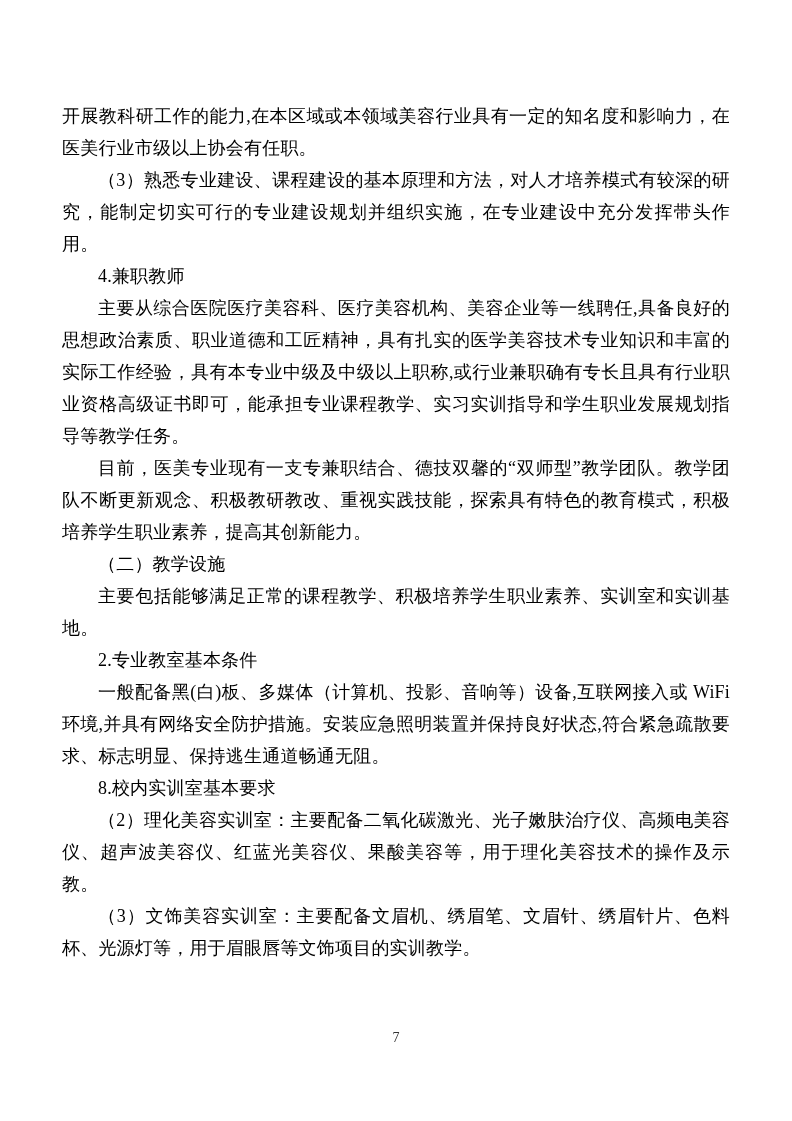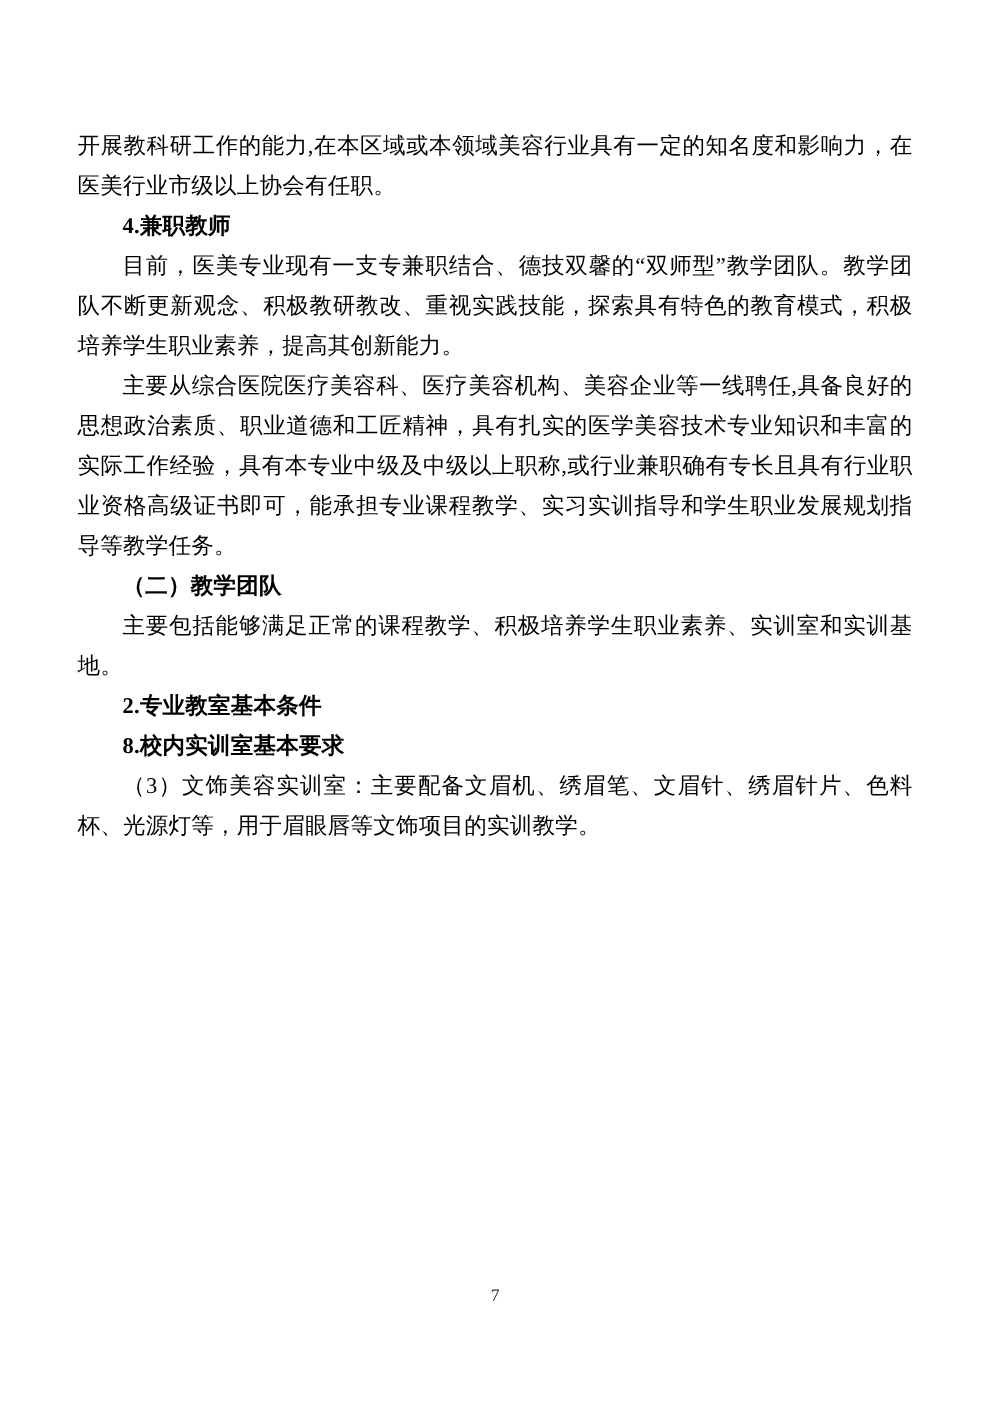--- a/index.html
+++ b/index.html
@@ -26,43 +26,46 @@
     margin: 0;
     font-size: 18px;
     line-height: 32px;
     text-align: justify;
     letter-spacing: 0.2px;
   }
   .content p.indent {
     text-indent: 2em;
   }
   .content p.heading {
-    font-weight: bold;
+    font-weight: normal;
     text-align: left;
   }
   .footer {
     position: absolute;
     top: 1028px;
     left: 0;
     width: 100%;
     text-align: center;
     font-size: 14px;
     line-height: 20px;
     color: #333333;
   }
 </style>
 </head>
 <body>
 
 <div class="page">
   <div class="content" id="doc-content">
       <p class="paragraph">开展教科研工作的能力,在本区域或本领域美容行业具有一定的知名度和影响力，在医美行业市级以上协会有任职。</p>
+      <p class="paragraph indent">（3）熟悉专业建设、课程建设的基本原理和方法，对人才培养模式有较深的研究，能制定切实可行的专业建设规划并组织实施，在专业建设中充分发挥带头作用。</p>
       <p class="heading indent">4.兼职教师</p>
+      <p class="paragraph indent">主要从综合医院医疗美容科、医疗美容机构、美容企业等一线聘任,具备良好的思想政治素质、职业道德和工匠精神，具有扎实的医学美容技术专业知识和丰富的实际工作经验，具有本专业中级及中级以上职称,或行业兼职确有专长且具有行业职业资格高级证书即可，能承担专业课程教学、实习实训指导和学生职业发展规划指导等教学任务。</p>
       <p class="paragraph indent">目前，医美专业现有一支专兼职结合、德技双馨的“双师型”教学团队。教学团队不断更新观念、积极教研教改、重视实践技能，探索具有特色的教育模式，积极培养学生职业素养，提高其创新能力。</p>
-      <p class="paragraph indent">主要从综合医院医疗美容科、医疗美容机构、美容企业等一线聘任,具备良好的思想政治素质、职业道德和工匠精神，具有扎实的医学美容技术专业知识和丰富的实际工作经验，具有本专业中级及中级以上职称,或行业兼职确有专长且具有行业职业资格高级证书即可，能承担专业课程教学、实习实训指导和学生职业发展规划指导等教学任务。</p>
-      <p class="heading indent">（二）教学团队</p>
+      <p class="heading indent">（二）教学设施</p>
       <p class="paragraph indent">主要包括能够满足正常的课程教学、积极培养学生职业素养、实训室和实训基地。</p>
       <p class="heading indent">2.专业教室基本条件</p>
+      <p class="paragraph indent">一般配备黑(白)板、多媒体（计算机、投影、音响等）设备,互联网接入或 WiFi 环境,并具有网络安全防护措施。安装应急照明装置并保持良好状态,符合紧急疏散要求、标志明显、保持逃生通道畅通无阻。</p>
       <p class="heading indent">8.校内实训室基本要求</p>
+      <p class="paragraph indent">（2）理化美容实训室：主要配备二氧化碳激光、光子嫩肤治疗仪、高频电美容仪、超声波美容仪、红蓝光美容仪、果酸美容等，用于理化美容技术的操作及示教。</p>
       <p class="paragraph indent">（3）文饰美容实训室：主要配备文眉机、绣眉笔、文眉针、绣眉针片、色料杯、光源灯等，用于眉眼唇等文饰项目的实训教学。</p>
     </div>
   <div class="footer">7</div>
 </div>
 
 </body></html>

